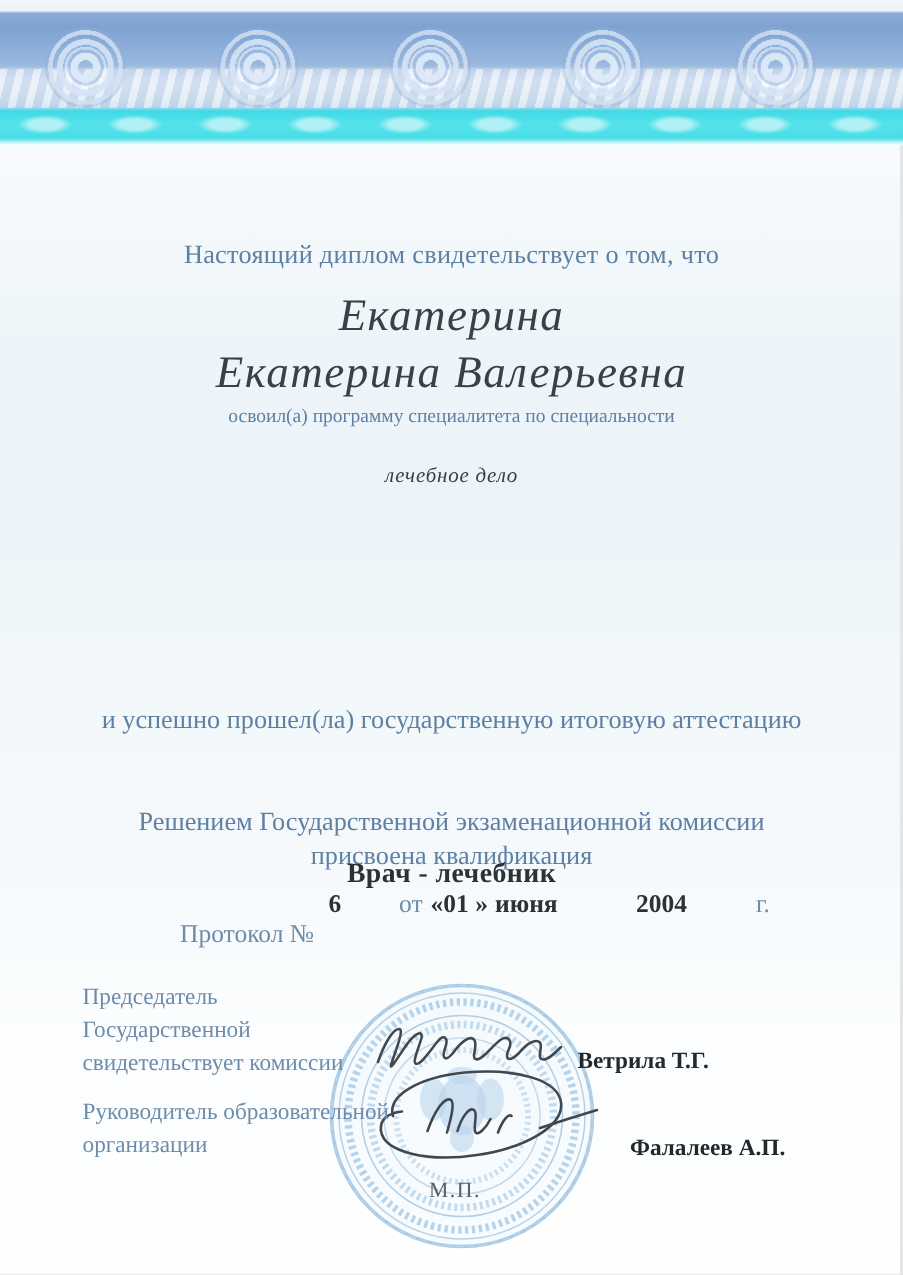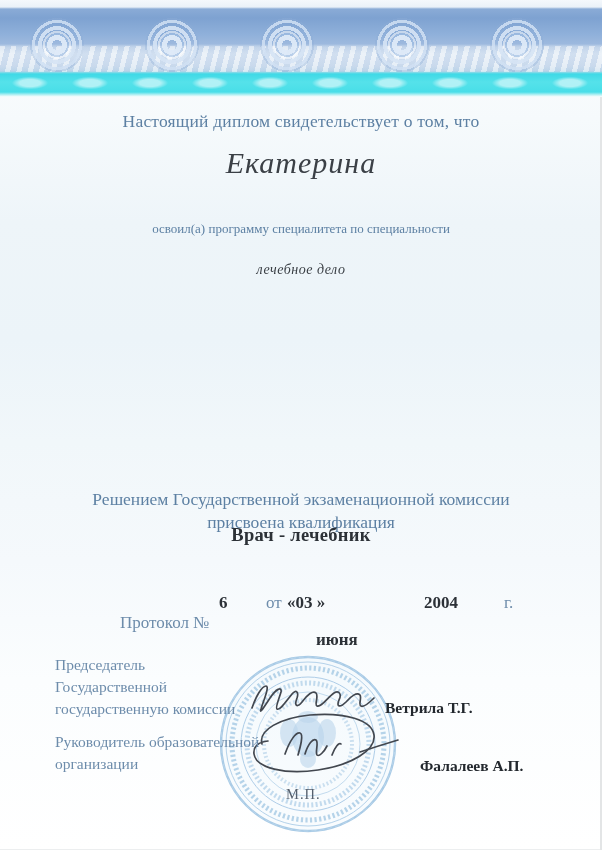--- a/index.html
+++ b/index.html
@@ -61,38 +61,38 @@
     background-position:
       0 0,
       0 0,
       0 46px,
       0 71px,
       0 0;
     background-repeat:
       repeat-x, repeat-x, no-repeat, repeat-x, no-repeat;
   }
   
-  .line{position:absolute;left:0;width:602px;text-align:center;white-space:nowrap;}
+  .line{position:absolute;left:0;width:602px;text-align:center;white-space:nowrap;margin-top:48px;}
   .blue{color:#5d80a3;}
   .t-intro{top:111px;font-size:17.5px;letter-spacing:.2px;}
   .t-surname{top:146px;font-size:30px;font-style:italic;color:#3b4046;letter-spacing:1px;}
   .t-given{top:184px;font-size:30px;font-style:italic;color:#3b4046;letter-spacing:1px;}
   .t-program{top:221px;font-size:13px;}
   .t-specialty{top:262px;font-size:14px;font-style:italic;color:#383d43;letter-spacing:.5px;}
   .t-attest{top:421px;font-size:17.5px;}
   .t-comm1{top:489px;font-size:17.5px;}
   .t-comm2{top:512px;font-size:17.5px;}
   .t-qual{top:525px;font-size:18.5px;font-weight:700;color:#2c3137;letter-spacing:.3px;}
   
   .p-piece{position:absolute;top:593px;font-size:17px;white-space:nowrap;}
   .p-label{left:120px;color:#6d8cab;margin-top:20px;}
   .p-num{left:219px;font-weight:700;color:#2c3137;}
   .p-from{left:266px;color:#6d8cab;}
   .p-day{left:287px;font-weight:700;color:#2c3137;}
-  .p-month{left:316px;font-weight:700;color:#2c3137;margin-top:37px;}
+  .p-month{left:330px;font-weight:700;color:#2c3137;}
   .p-year{left:424px;font-weight:700;color:#2c3137;}
   .p-suffix{left:504px;color:#6d8cab;}
   
   .sig-label{position:absolute;left:55px;font-size:15.5px;color:#6d8cab;white-space:nowrap;}
   .sig-name{position:absolute;left:385px;font-size:15.5px;font-weight:700;color:#23282e;white-space:nowrap;}
   .l1{top:656px;} .l2{top:678px;} .l3{top:700px;}
   .l4{top:733px;} .l5{top:755px;}
   .n1{top:699px;} .n2{top:757px;padding-left:35px;}
   .stamp-wrap{position:absolute;left:217px;top:653px;width:182px;height:182px;}
   .mp{position:absolute;left:286px;top:786px;font-size:14.5px;color:#55606e;letter-spacing:1px;}
@@ -100,30 +100,32 @@
 </style>
 </head>
 <body>
 
 <div class="page">
 
   <div class="guilloche"></div>
 
   <div class="line t-intro blue">Настоящий диплом свидетельствует о том, что</div>
   <div class="line t-surname">Екатерина</div>
+  <div class="line t-given">Екатерина Валерьевна</div>
   <div class="line t-program blue">освоил(а) программу специалитета по специальности</div>
   <div class="line t-specialty">лечебное дело</div>
+  <div class="line t-attest blue">и успешно прошел(ла) государственную итоговую аттестацию</div>
   <div class="line t-comm1 blue">Решением Государственной экзаменационной комиссии</div>
   <div class="line t-comm2 blue">присвоена квалификация</div>
   <div class="line t-qual">Врач - лечебник</div>
 
   <span class="p-piece p-label">Протокол №</span>
   <span class="p-piece p-num">6</span>
   <span class="p-piece p-from">от</span>
-  <span class="p-piece p-day">«03 »</span>
+  <span class="p-piece p-day">«01 »</span>
   <span class="p-piece p-month">июня</span>
   <span class="p-piece p-year">2004</span>
   <span class="p-piece p-suffix">г.</span>
 
   <div class="stamp-wrap">
     <svg width="182" height="182" viewBox="0 0 182 182">
       <circle cx="91" cy="91" r="87" fill="rgba(205,228,243,0.12)" stroke="#a9cbe6" stroke-width="2.4"></circle>
       <circle cx="91" cy="91" r="82" fill="none" stroke="#b4d2ea" stroke-width="1"></circle>
       <circle cx="91" cy="91" r="76" fill="none" stroke="#9fc5e2" stroke-width="5" stroke-dasharray="2.2 2.4" opacity="0.75"></circle>
       <circle cx="91" cy="91" r="67" fill="none" stroke="#aecde8" stroke-width="1"></circle>
@@ -146,20 +148,20 @@
     <g fill="none" stroke="#42474f" stroke-width="1.7" stroke-linecap="round" stroke-linejoin="round">
       <path d="M12 36 C16 24 22 14 26 14 C30 14 23 30 21 37 C19 43 24 35 30 26 C36 17 42 14 41 20 C39 27 35 36 37 37 C40 39 47 28 52 22 C56 17 59 20 57 26 C54 34 57 36 62 30 C67 23 73 18 76 21 C79 24 74 33 77 34 C81 36 88 25 94 21 C99 18 102 22 99 28 C96 35 100 36 106 30 C111 24 117 20 120 23 C122 26 118 33 121 34 C124 36 130 30 134 26"></path>
       <path d="M22 72 C18 58 40 46 70 43 C105 40 132 48 134 63 C136 78 112 93 78 98 C45 103 16 96 14 82 C13 74 19 70 28 69"></path>
       <path d="M45 82 C50 68 56 60 60 61 C64 62 60 76 58 83 M65 82 C68 72 73 66 76 68 C79 70 75 80 77 83 C79 85 84 80 87 74 M92 83 C95 75 99 70 101 72"></path>
       <path d="M120 80 C132 76 148 71 158 68"></path>
     </g>
   </svg>
 
   <div class="sig-label l1">Председатель</div>
   <div class="sig-label l2">Государственной</div>
-  <div class="sig-label l3">государственную комиссии</div>
+  <div class="sig-label l3">свидетельствует комиссии</div>
   <div class="sig-name n1">Ветрила Т.Г.</div>
   <div class="sig-label l4">Руководитель образовательной</div>
   <div class="sig-label l5">организации</div>
   <div class="sig-name n2">Фалалеев А.П.</div>
   <div class="mp">М.П.</div>
 
 </div>
 
 </body></html>

